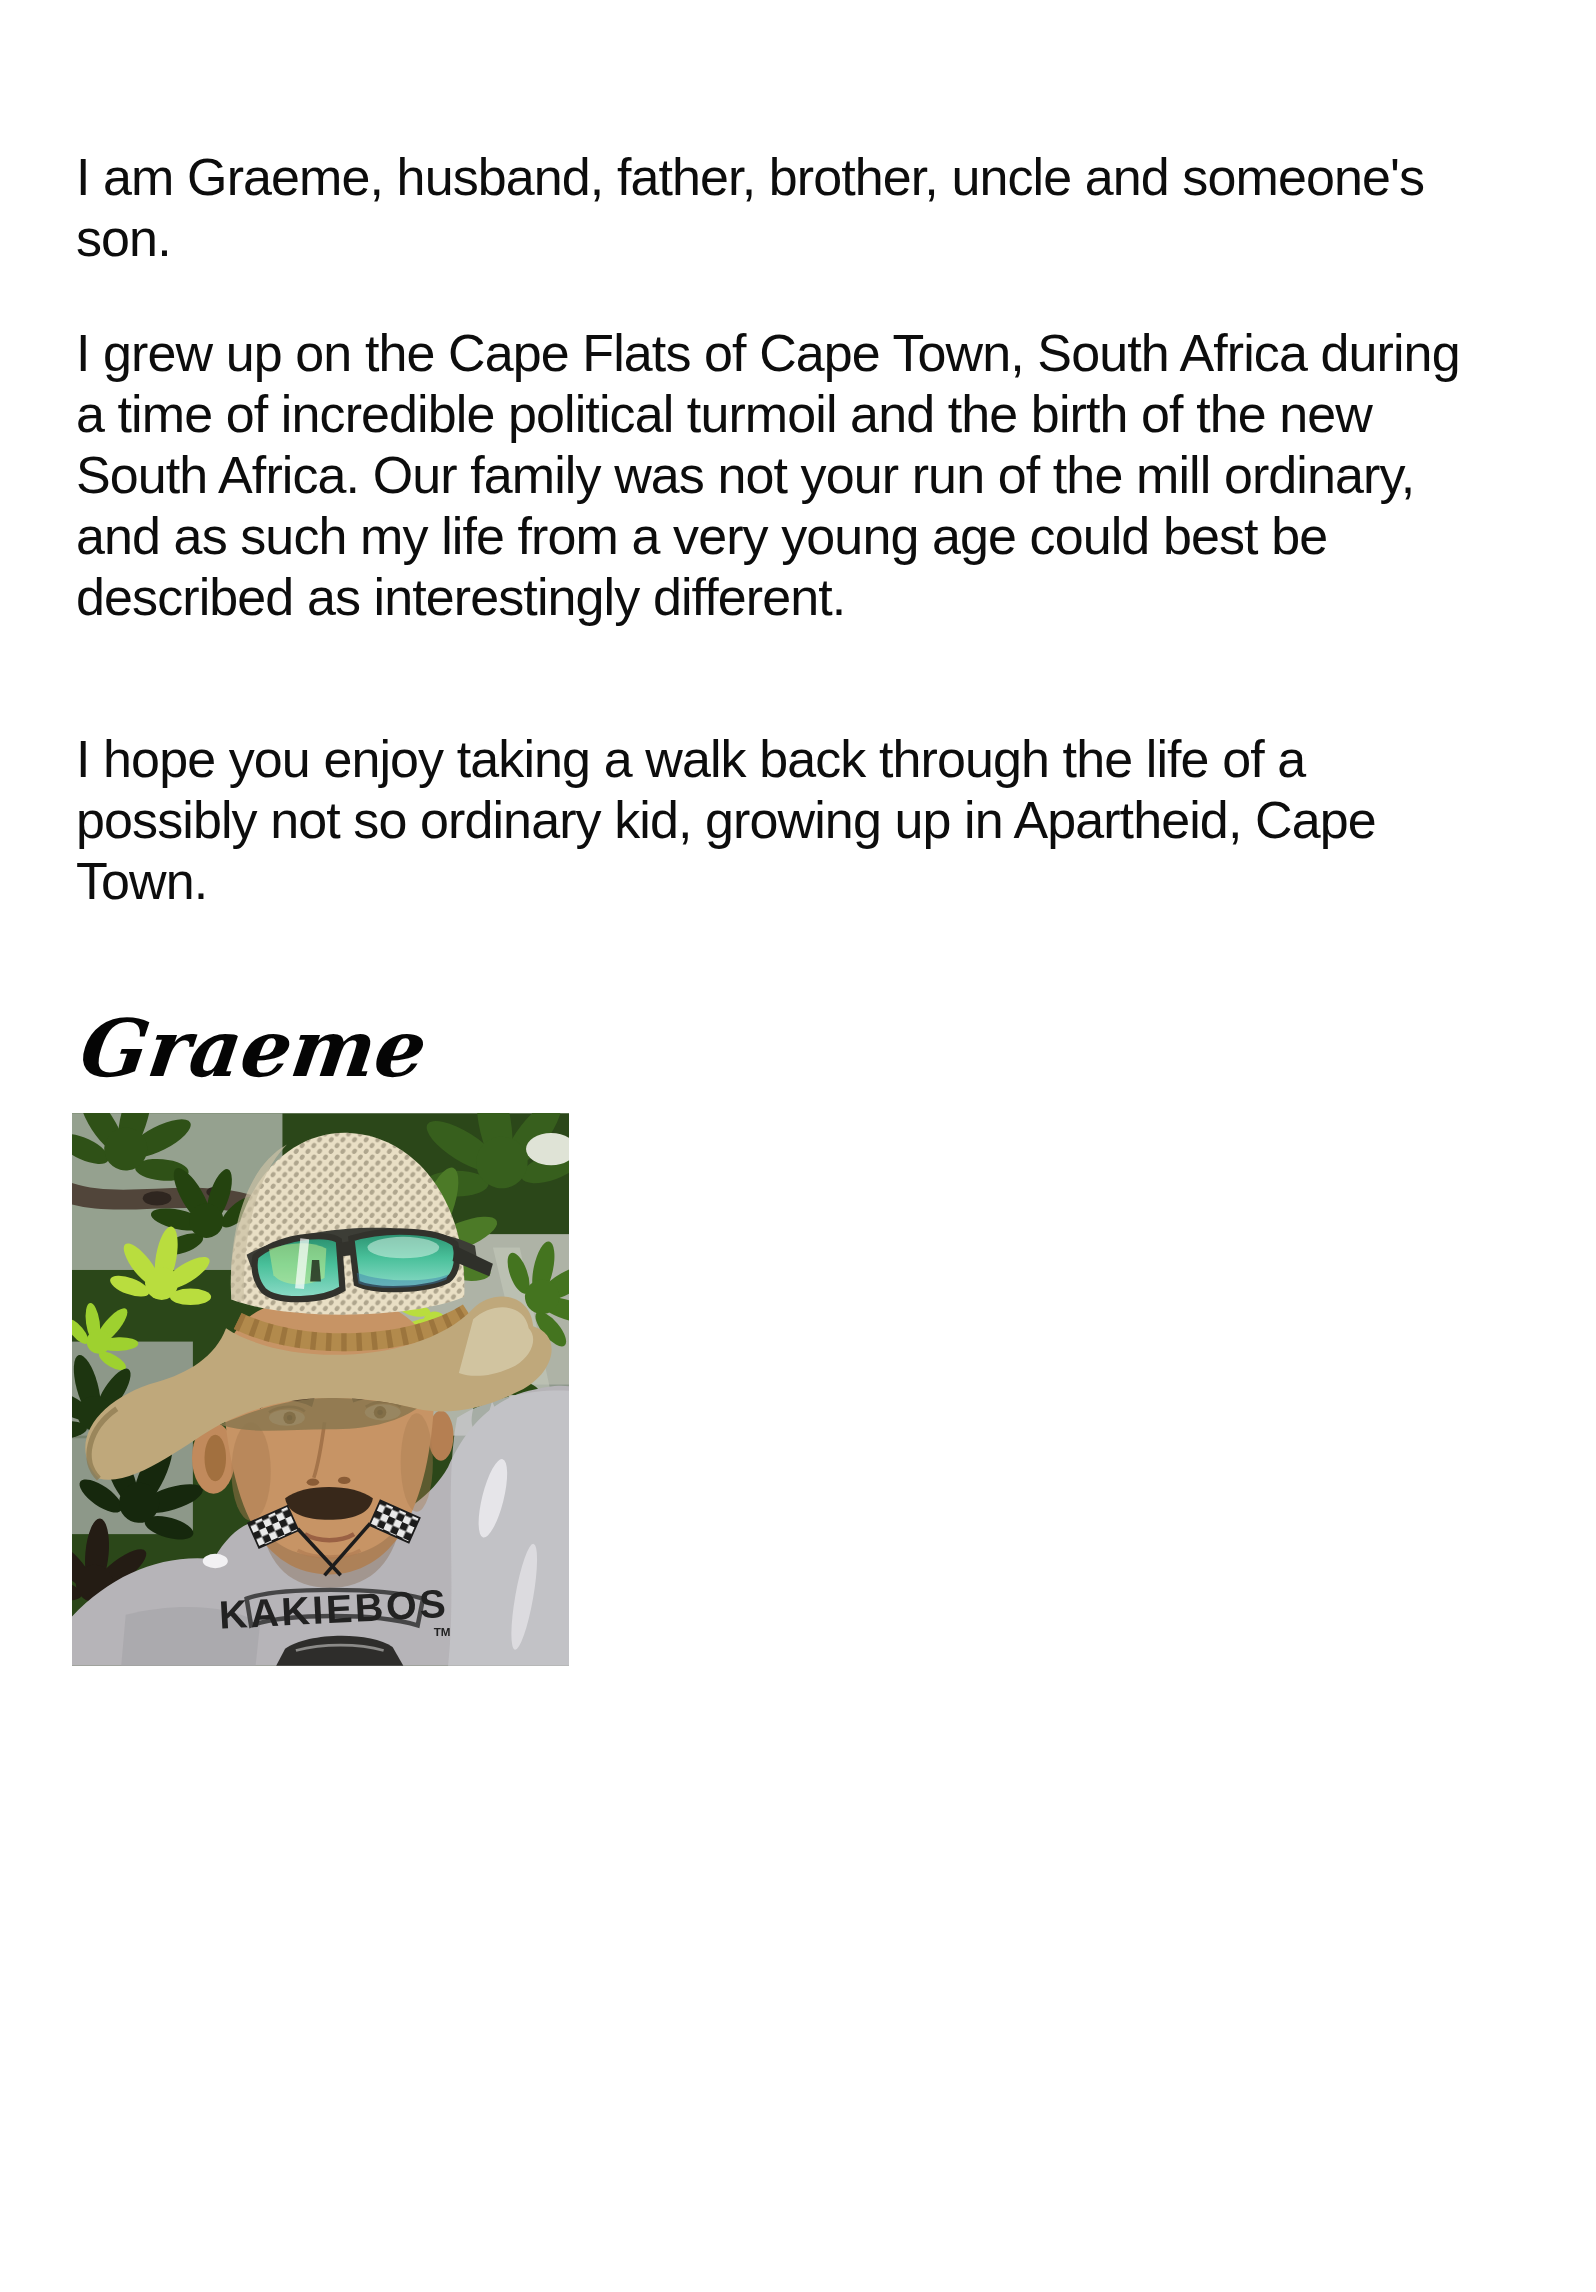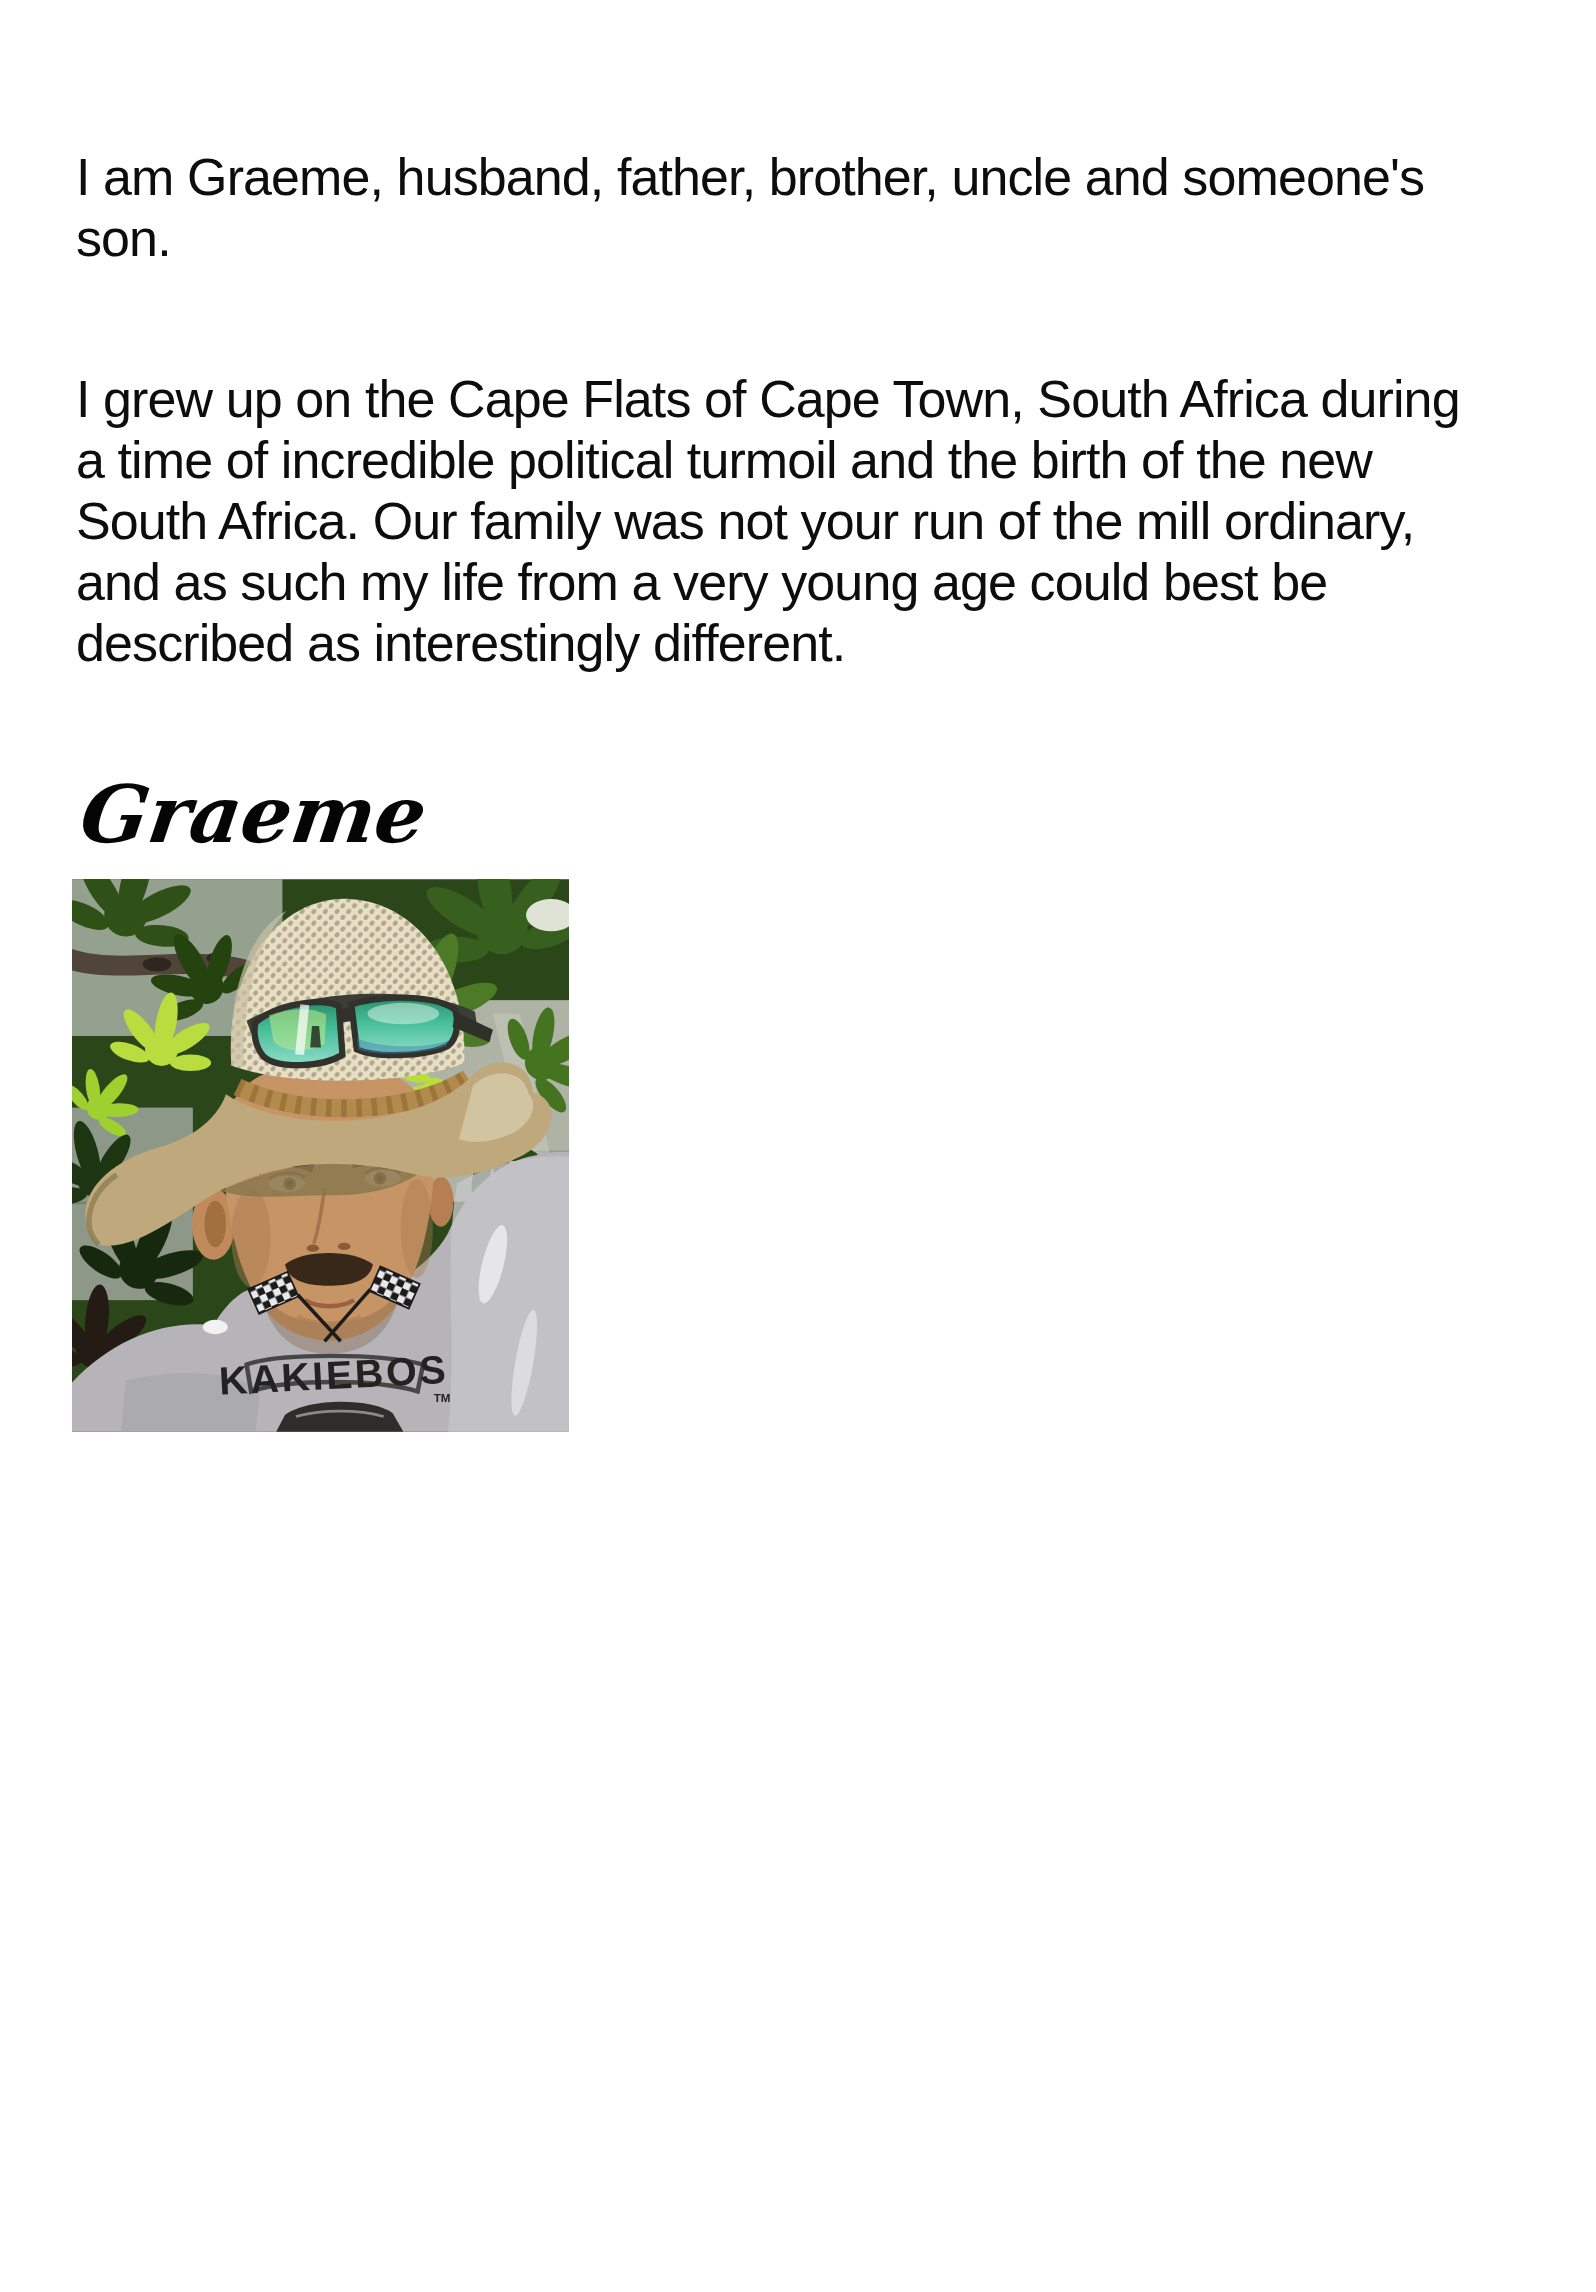--- a/index.html
+++ b/index.html
@@ -11,21 +11,21 @@
   .page { padding: 147px 63px 0 76px; }
   .para {
     margin: 0;
     font-size: 52px;
     line-height: 61px;
     letter-spacing: -0.9px;
     color: #0d0d0d;
     white-space: pre-line;
     font-weight: 400;
   }
-  .para.p1 { margin-bottom: 100px; }
+  .para.p1 { margin-bottom: 54px; }
   .para.p2 { margin-bottom: 101px; }
   .para.p3 { margin-bottom: 103px; }
   .para.p4 { margin-bottom: 0; }
   .signature {
     margin-top: 97px;
     font-family: "DejaVu Serif", serif;
     font-style: italic;
     font-weight: bold;
     font-size: 79px;
     line-height: 79px;
@@ -46,20 +46,23 @@
 <main class="page">
 
   <section>
     <p class="para p1">I am Graeme, husband, father, brother, uncle and someone's
 son.</p>
     <p class="para p2">I grew up on the Cape Flats of Cape Town, South Africa during
 a time of incredible political turmoil and the birth of the new
 South Africa. Our family was not your run of the mill ordinary,
 and as such my life from a very young age could best be
 described as interestingly different.</p>
+    <p class="para p4">I hope you enjoy taking a walk back through the life of a
+possibly not so ordinary kid, growing up in Apartheid, Cape
+Town.</p>
   </section>
 
   <div class="signature">Graeme</div>
 
   <figure class="photo">
     <svg viewBox="0 0 555 617" width="497" height="553" role="img">
       <defs>
         <linearGradient id="lensGrad" x1="0" y1="0" x2="0" y2="1">
           <stop offset="0" stop-color="#2a8f6e"></stop>
           <stop offset="0.45" stop-color="#49c09a"></stop>

